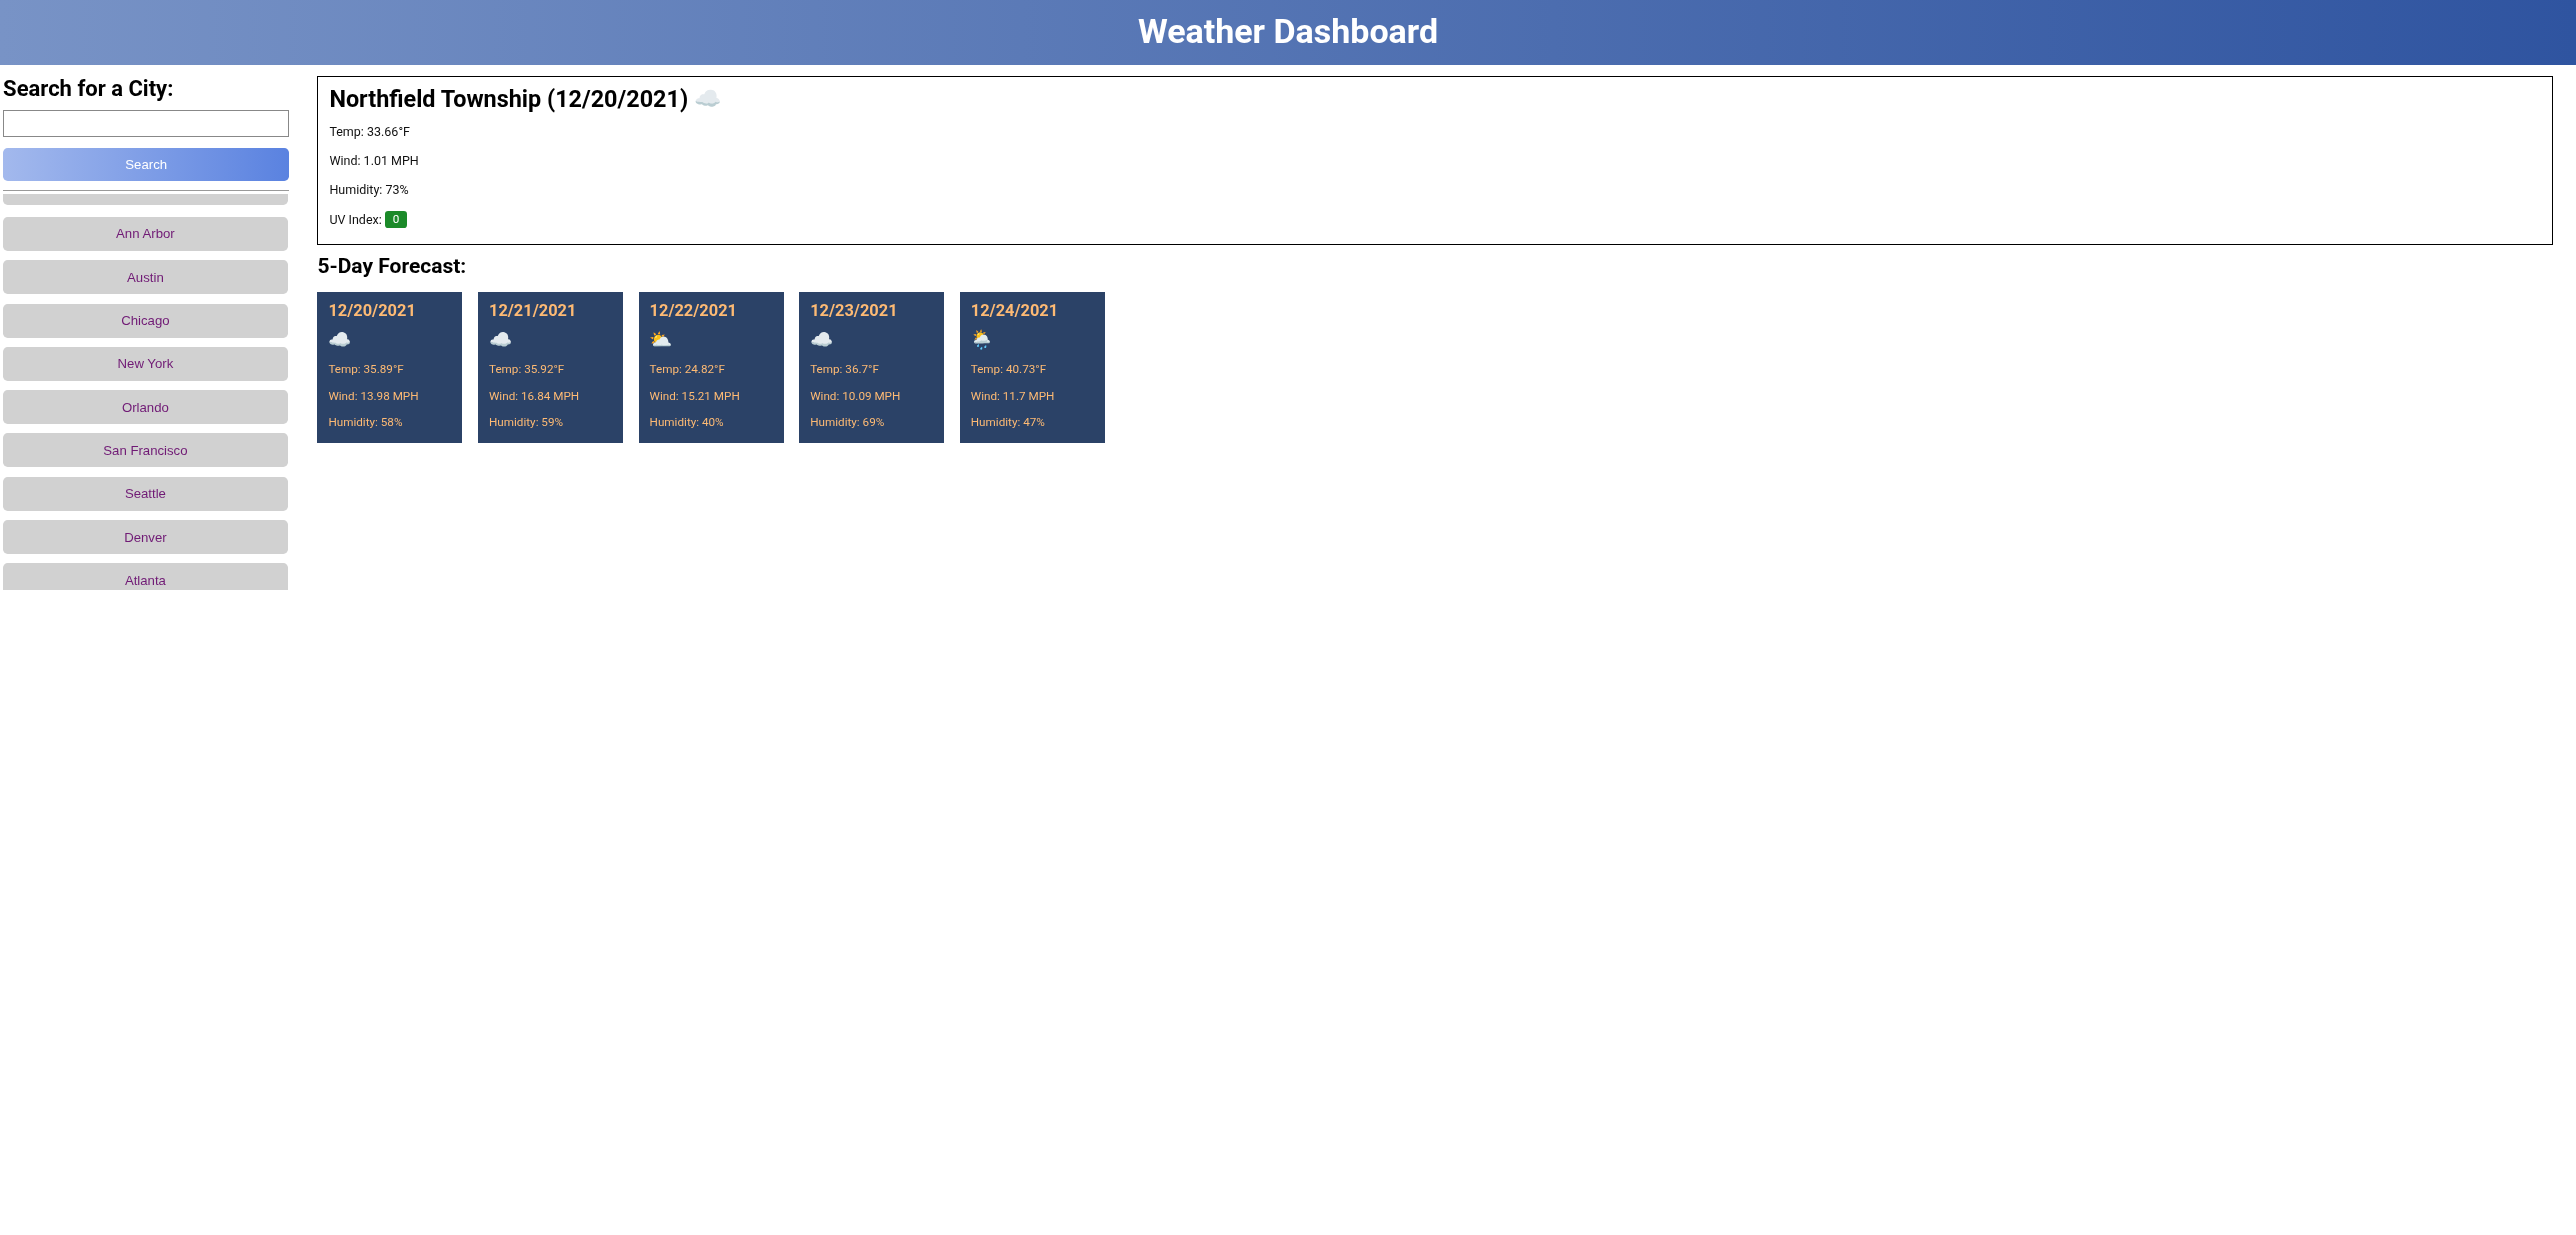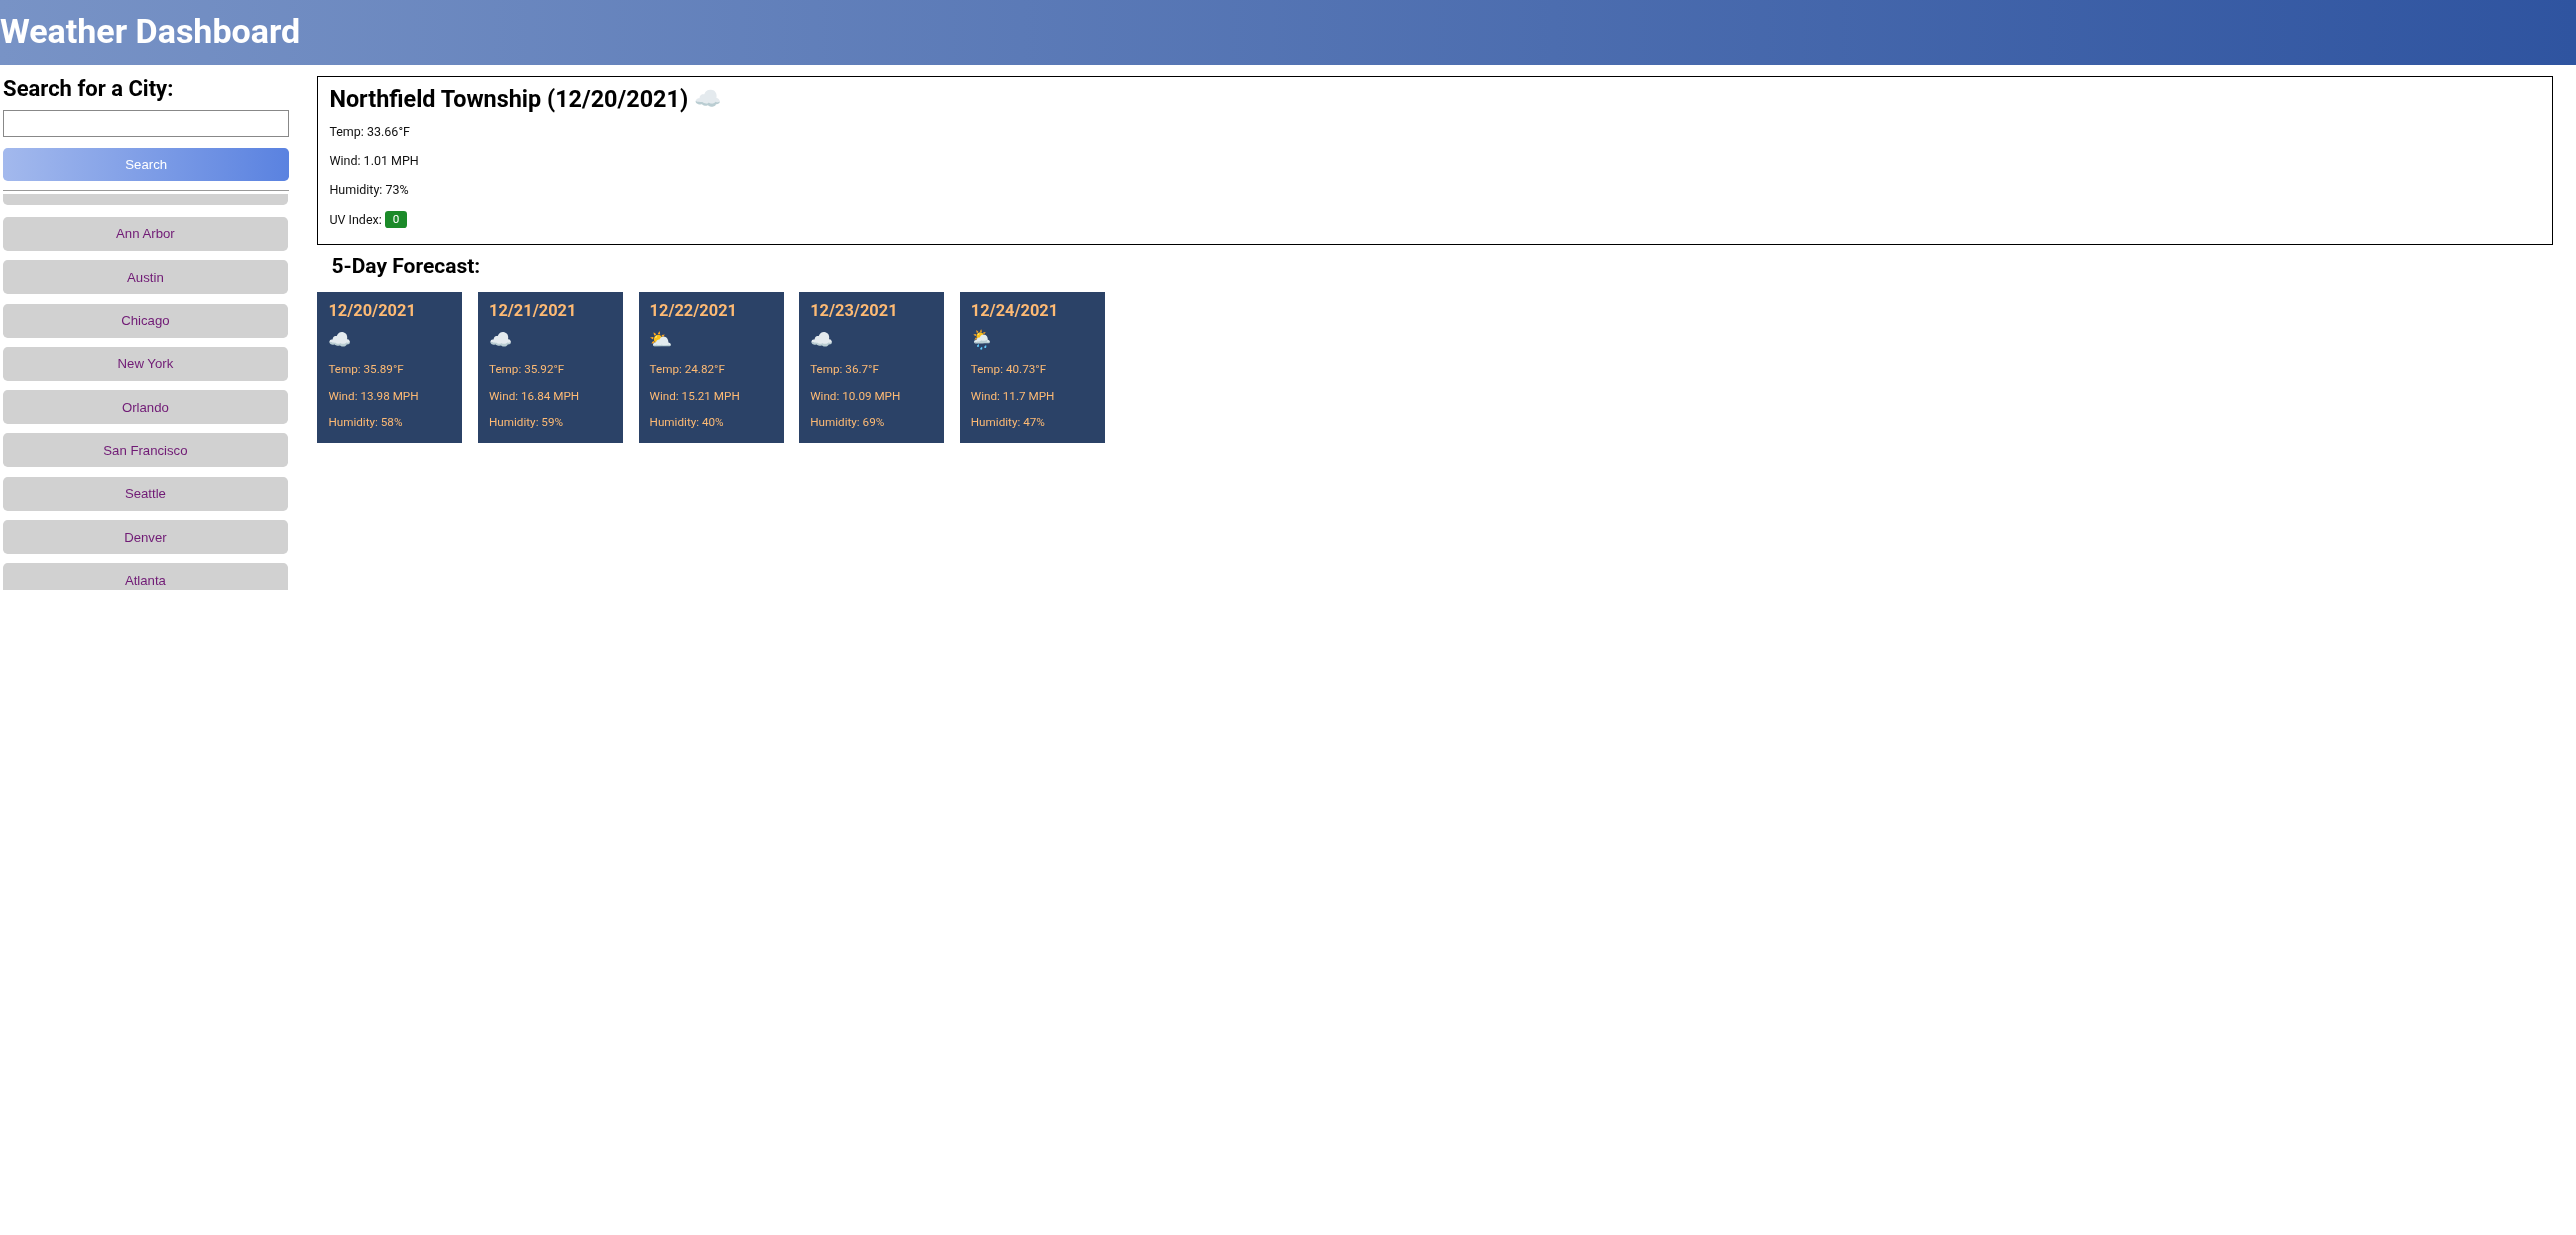--- a/index.html
+++ b/index.html
@@ -7,21 +7,21 @@
       margin: 0;
       padding: 0;
     }
     body {
       font-family: -apple-system, BlinkMacSystemFont, "Segoe UI", Roboto, Helvetica, Arial, sans-serif;
       background: #ffffff;
     }
     .header {
       background: linear-gradient(to right, #7893c6, #2f54a0);
       color: #ffffff;
-      text-align: left;
+      text-align: center;
       padding: 11px 0 14px 0;
     }
     .header h1 {
       font-size: 34px;
       font-weight: 700;
     }
     .container {
       display: flex;
       padding: 11px 0 0 0;
     }
@@ -127,21 +127,20 @@
       color: #fff;
       padding: 1.6px 7.8px;
       border-radius: 3.1px;
       font-size: 11.7px;
     }
     .forecast-title {
       font-size: 21px;
       font-weight: 700;
       margin-bottom: 14px;
       color: #000;
-      margin-left: 14px;
     }
     .forecast-row {
       display: flex;
       gap: 15.6px;
     }
     .forecast-card {
       background: #2b4267;
       color: #fdba74;
       padding: 9.3px 11px 14px 11px;
       width: 145px;

